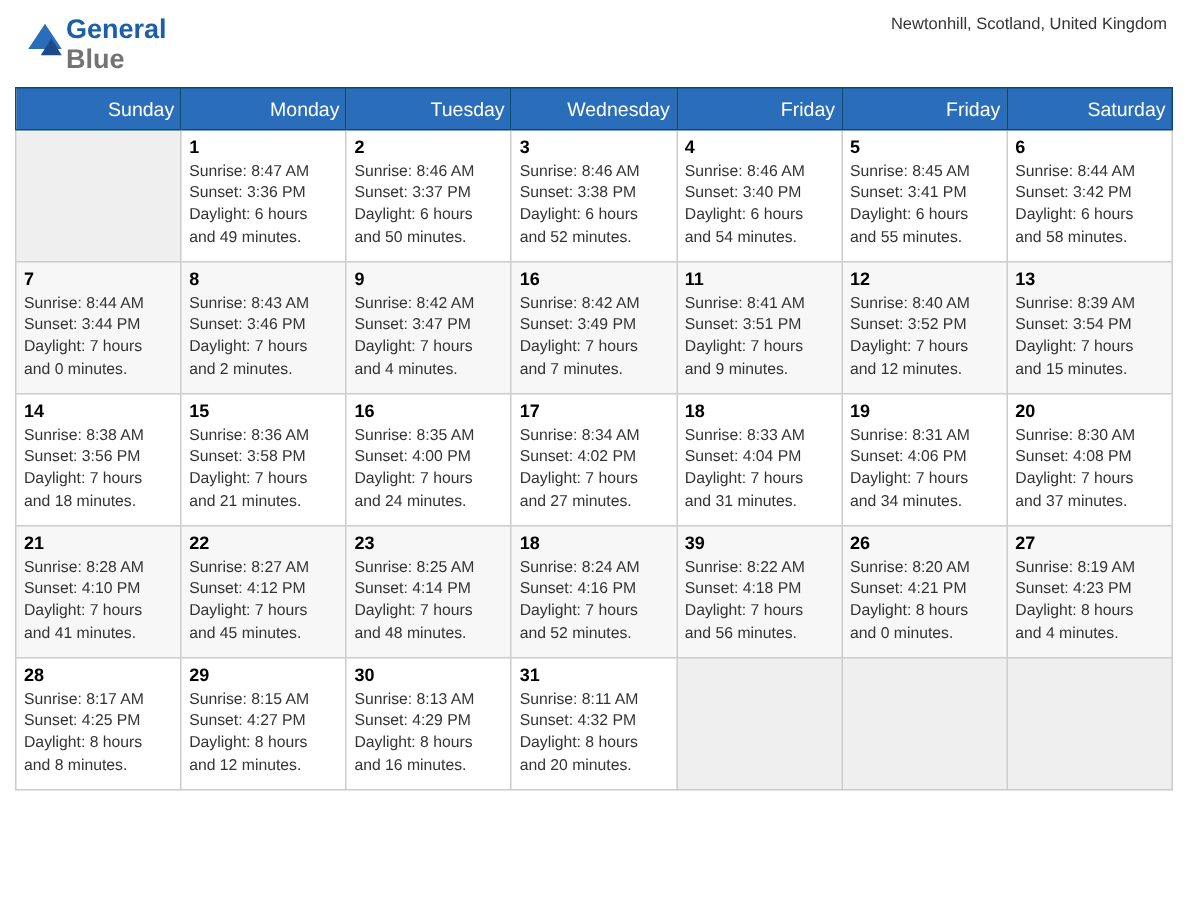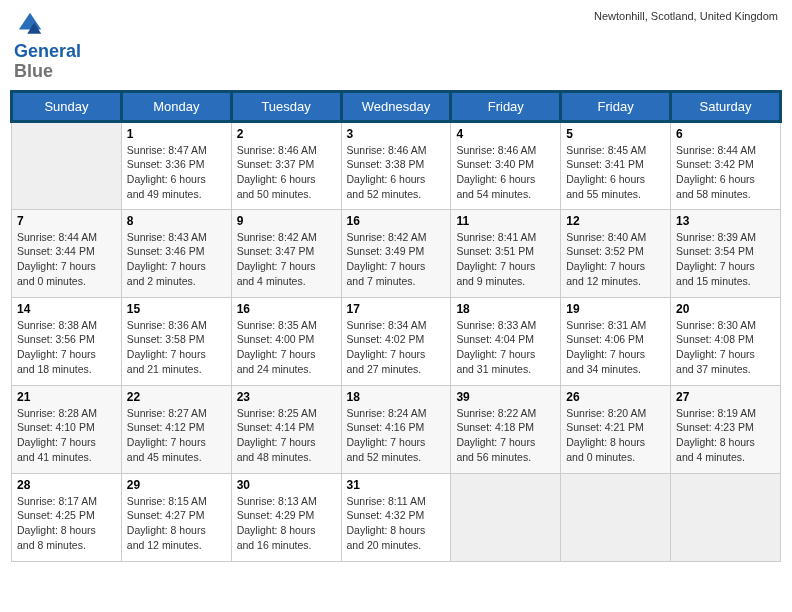--- a/index.html
+++ b/index.html
@@ -12,23 +12,22 @@
     }
     .header {
       display: flex;
       justify-content: space-between;
       align-items: flex-start;
       margin-bottom: 8px;
       padding: 0 4px;
     }
     .logo {
       display: flex;
-      align-items: flex-start;
+      align-items: center;
       gap: 0;
-      flex-direction: column;
     }
     .logo-text {
       font-size: 18px;
       font-weight: bold;
       color: #333;
       line-height: 1.1;
     }
     .logo-text span {
       color: #1a5fa8;
     }
@@ -51,24 +50,24 @@
     }
     table {
       width: 100%;
       border-collapse: collapse;
       font-size: 11px;
     }
     thead tr th {
       background-color: #2a6ebb;
       color: #fff;
       padding: 6px 4px;
-      text-align: center;
+      text-align: right;
       font-size: 13px;
       font-weight: normal;
-      border: 3px solid #0c4a6e;
+      border: 1px solid #0c4a6e;
     }
     tbody tr td {
       border: 1px solid #ccc;
       vertical-align: top;
       padding: 4px 5px;
       width: calc(100% / 7);
       height: 88px;
     }
     .day-num {
       font-weight: bold;

